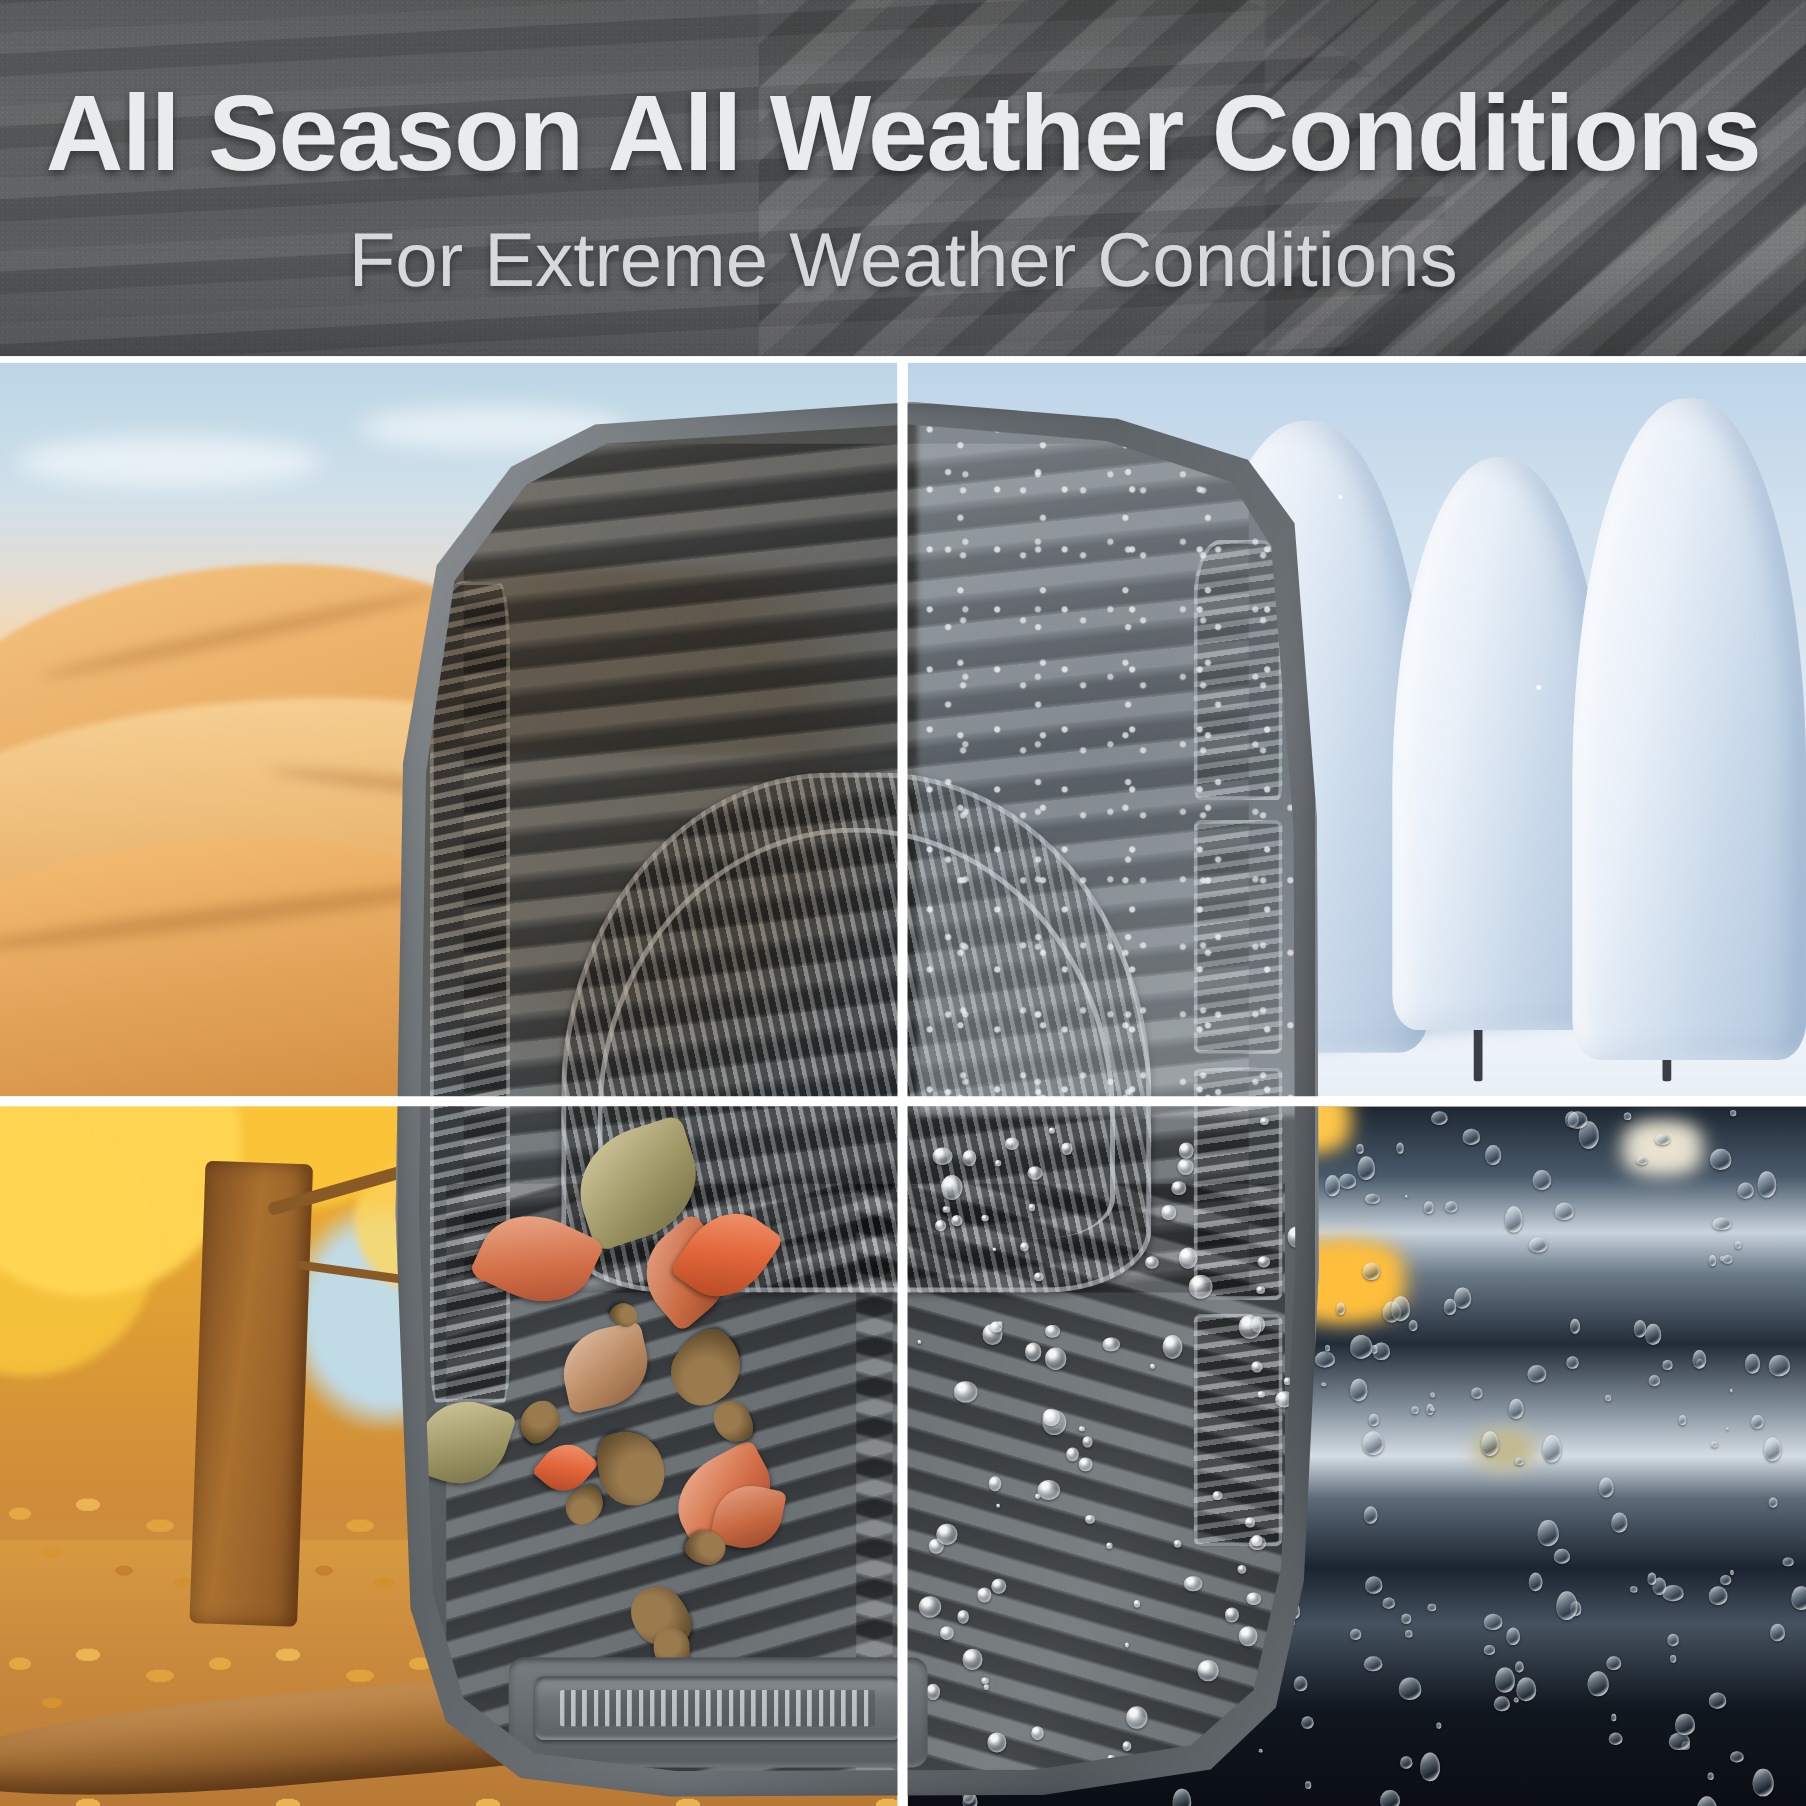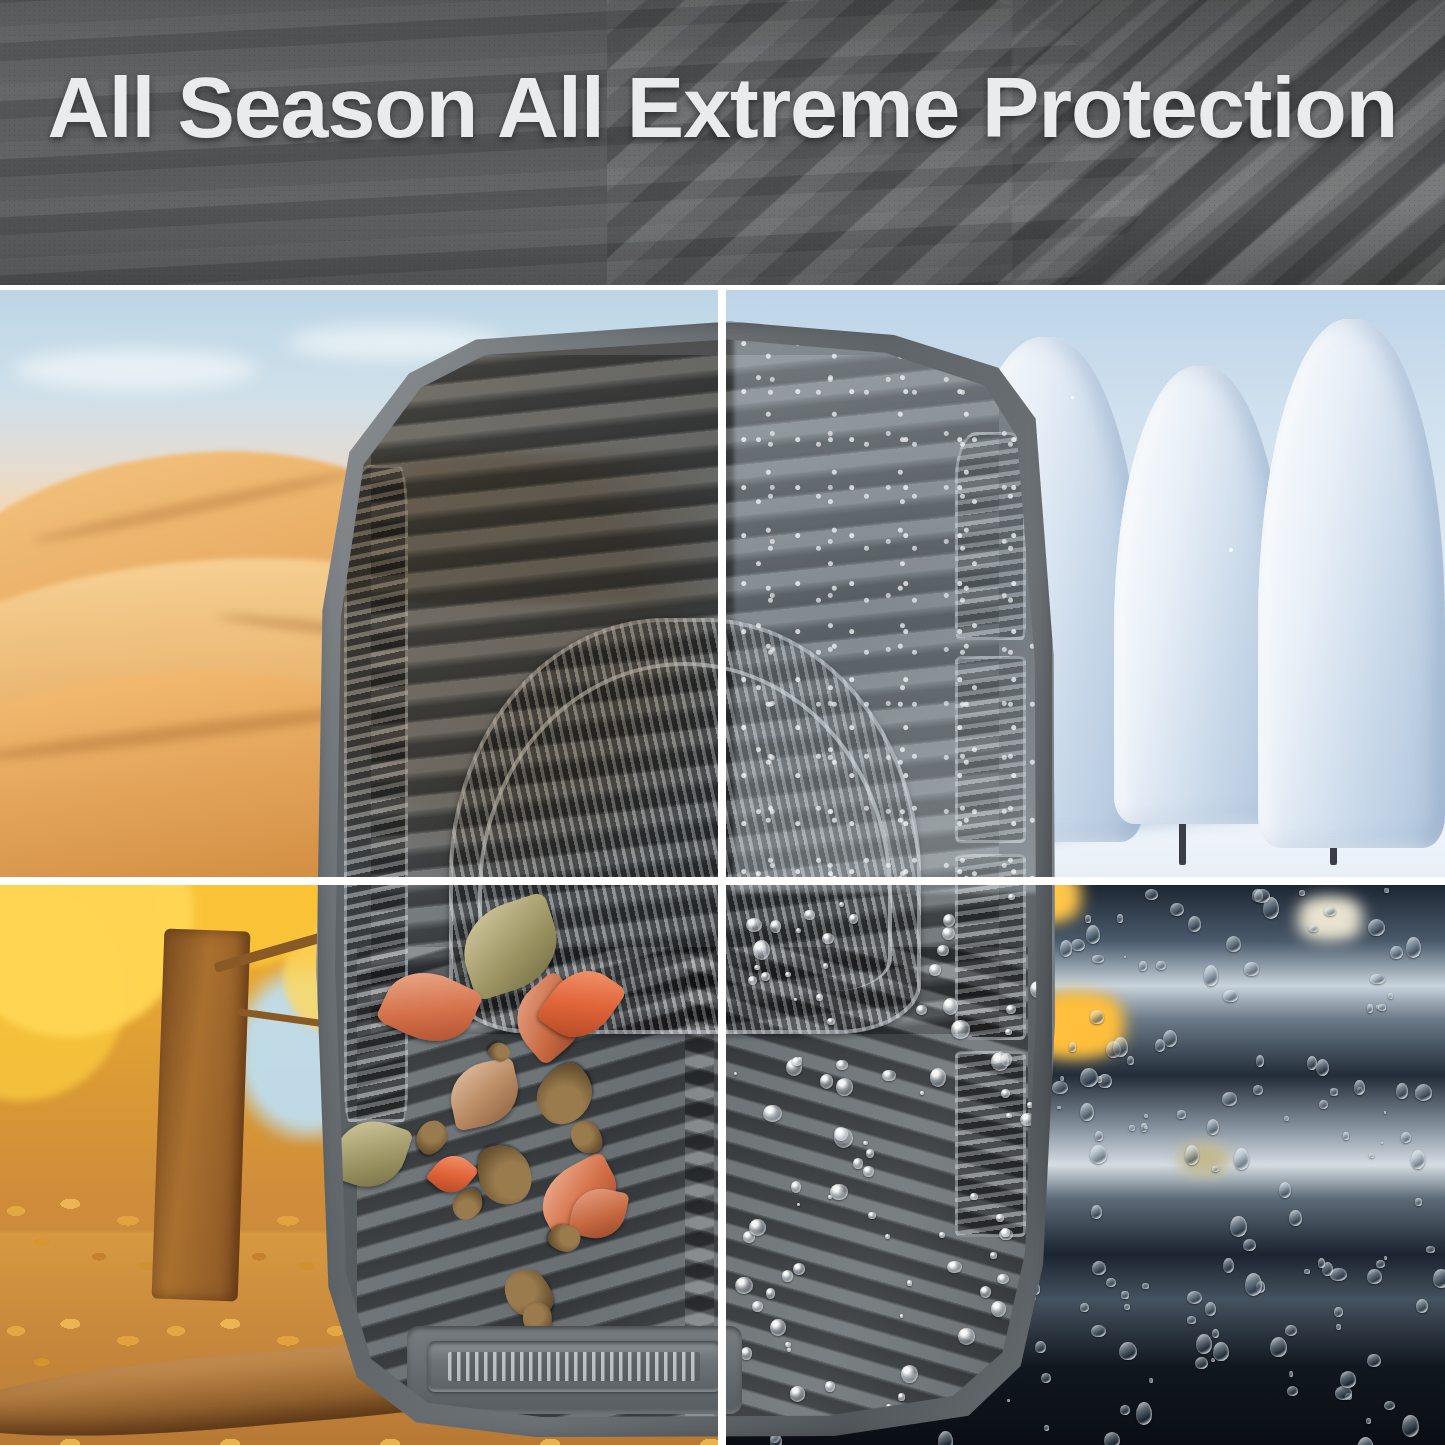--- a/index.html
+++ b/index.html
@@ -365,21 +365,22 @@
 <div class="stage">
 
   <div class="banner">
     <div class="banner-base"></div>
     <div class="banner-bands"></div>
     <div class="banner-diag"></div>
     <div class="banner-diag2"></div>
     <div class="banner-grain"></div>
     <div class="banner-vig"></div>
 
-    <div class="headline">All Season All Extreme Protection</div>
+    <div class="headline">All Season All Weather Conditions</div>
+    <div class="subhead">For Extreme Weather Conditions</div>
   </div>
 
   <div class="grid">
 
     <div class="q tl">
       <div class="desert">
         <div class="cloud c1"></div>
         <div class="cloud c2"></div>
         <div class="cloud c3"></div>
         <div class="dune d2"></div>

